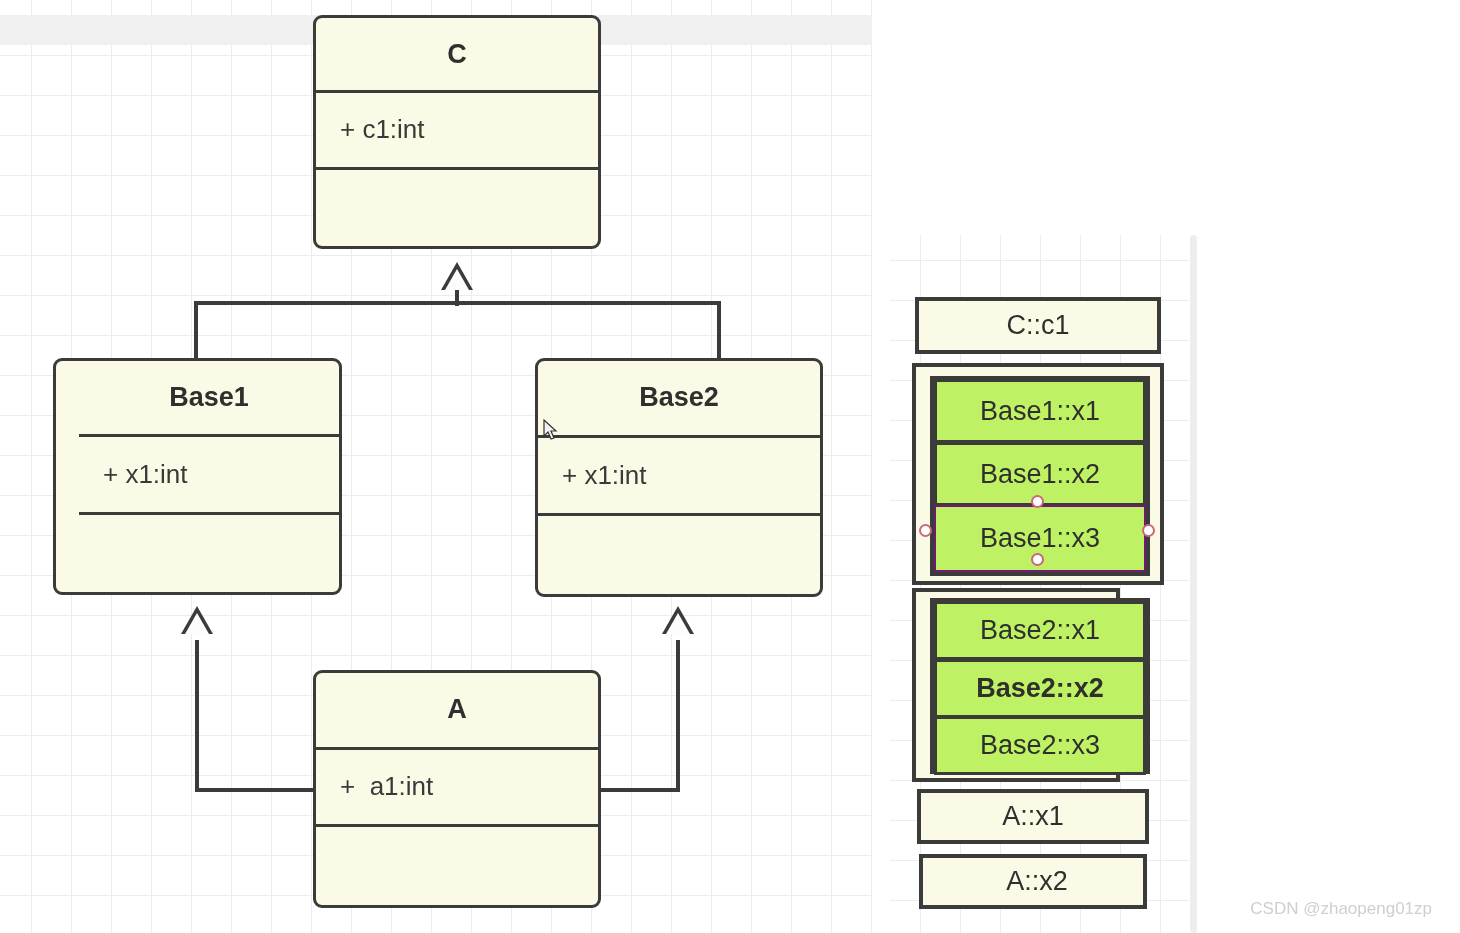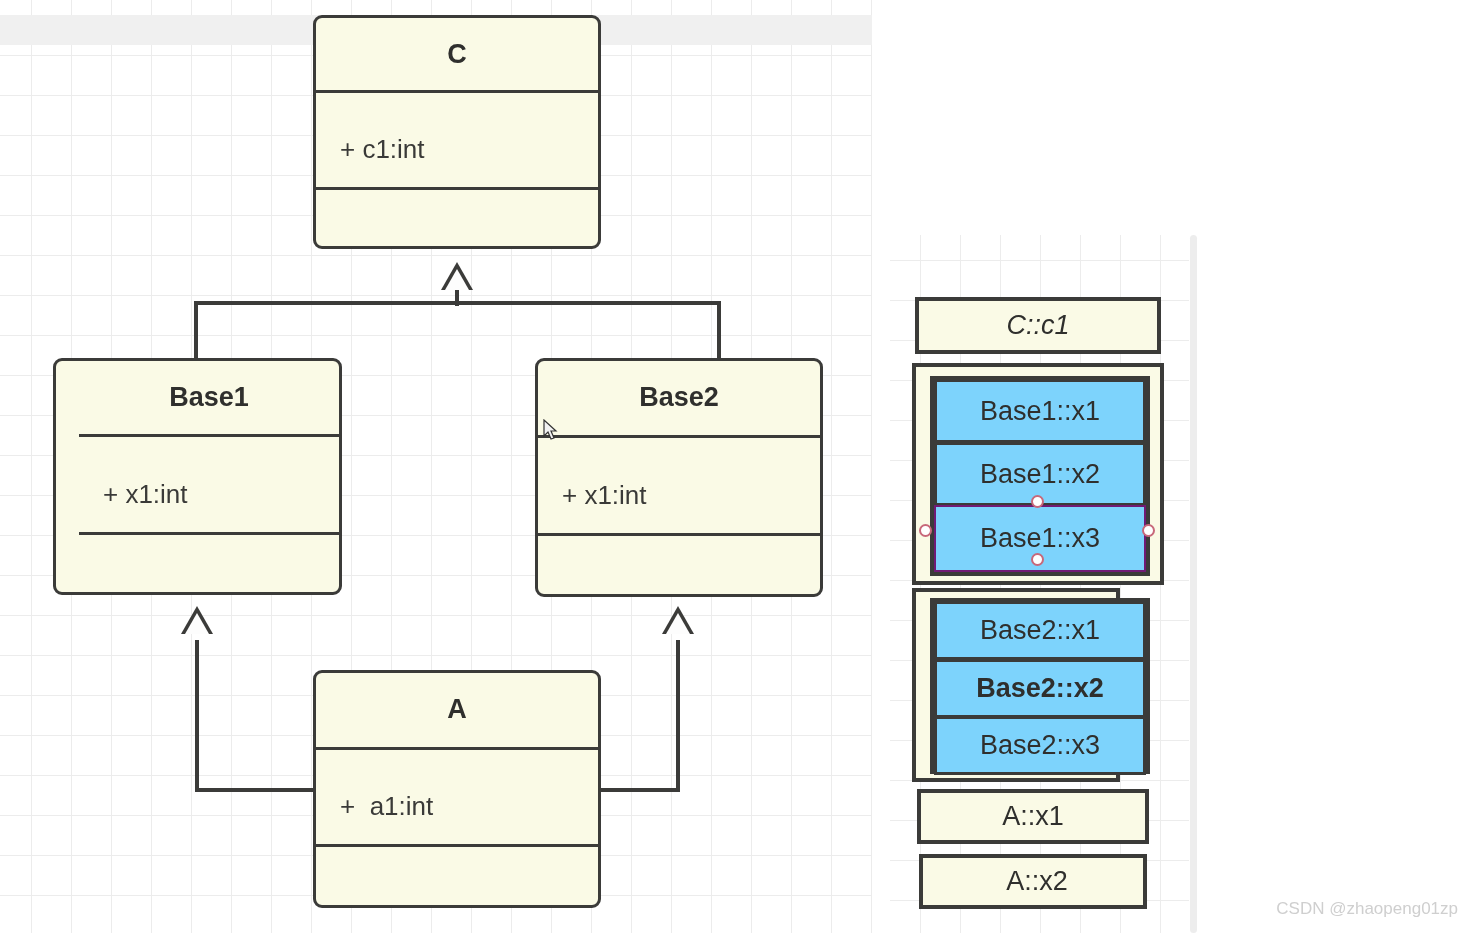--- a/index.html
+++ b/index.html
@@ -45,21 +45,20 @@
     box-sizing:border-box;
   }
   .uml-attrs{
     height:33.5%;
     display:flex;align-items:center;
     padding-left:24px;
     font-size:26px;color:#3a3a38;
     border-bottom:3px solid #3b3b39;
     box-sizing:border-box;
     white-space:pre;
-    margin-top:20px;
   }
   .uml-ops{height:33.5%;box-sizing:border-box;}
 
   #cls-C     {left:313px;top:15px; width:288px;height:234px;}
   #cls-Base1 {left:53px; top:358px;width:289px;height:237px;padding-left:23px;}
   #cls-Base2 {left:535px;top:358px;width:288px;height:239px;}
   #cls-A     {left:313px;top:670px;width:288px;height:238px;}
 
   
   .edge{position:absolute;background:#3b3b39;}
@@ -92,37 +91,37 @@
     box-sizing:border-box;
   }
   .mem-inner{
     position:absolute;
     border:4px solid #3b3b39;
     box-sizing:border-box;
     background:#fafae6;
   }
   .mem-row{
     position:absolute;left:0;width:100%;
-    background:#7dd3fc;
+    background:#bef264;
     border:3px solid #3b3b39;
     box-sizing:border-box;
     display:flex;align-items:center;justify-content:center;
     font-size:27px;color:#2f2f2d;
   }
   .mem-row.selected{border:2px solid #701a75;}
 
   .handle{
     position:absolute;width:13px;height:13px;border-radius:50%;
     background:#ffffff;border:2px solid #c8687a;
     box-sizing:border-box;
   }
 
   
   #watermark{
-    position:absolute;right:2px;bottom:14px;
+    position:absolute;right:28px;bottom:14px;
     font-size:17px;color:#cfcfcf;
     font-family:"Liberation Sans", sans-serif;
     white-space:nowrap;
     margin-left:17px;
   }
 
   
   #cursor{position:absolute;left:543px;top:419px;width:16px;height:22px;}
 </style>
 </head>
@@ -174,21 +173,21 @@
     <div class="uml-ops"></div>
   </div>
 
   <svg id="cursor" viewBox="0 0 16 22">
     <path d="M1,1 L1,17 L5,13 L8,20 L11,19 L8,12 L13,12 Z" fill="#f2f2f2" stroke="#333" stroke-width="1.2"></path>
   </svg>
 
   <div id="right-canvas" class="grid-canvas"></div>
   <div class="right-scrollbar"></div>
 
-  <div class="mem-slot" style="left:915px;top:297px;width:246px;height:57px;font-style:italic;">C::c1</div>
+  <div class="mem-slot" style="left:915px;top:297px;width:246px;height:57px;">C::c1</div>
 
   <div class="mem-group" style="left:912px;top:363px;width:252px;height:222px;">
     <div class="mem-inner" style="left:14px;top:9px;width:220px;height:200px;">
       <div class="mem-row" style="top:-1px;height:64px;">Base1::x1</div>
       <div class="mem-row" style="top:62px;height:64px;">Base1::x2</div>
       <div class="mem-row selected" style="top:125px;height:67px;">Base1::x3</div>
     </div>
   </div>
 
   <div class="handle" style="left:919px;top:524px;"></div>

